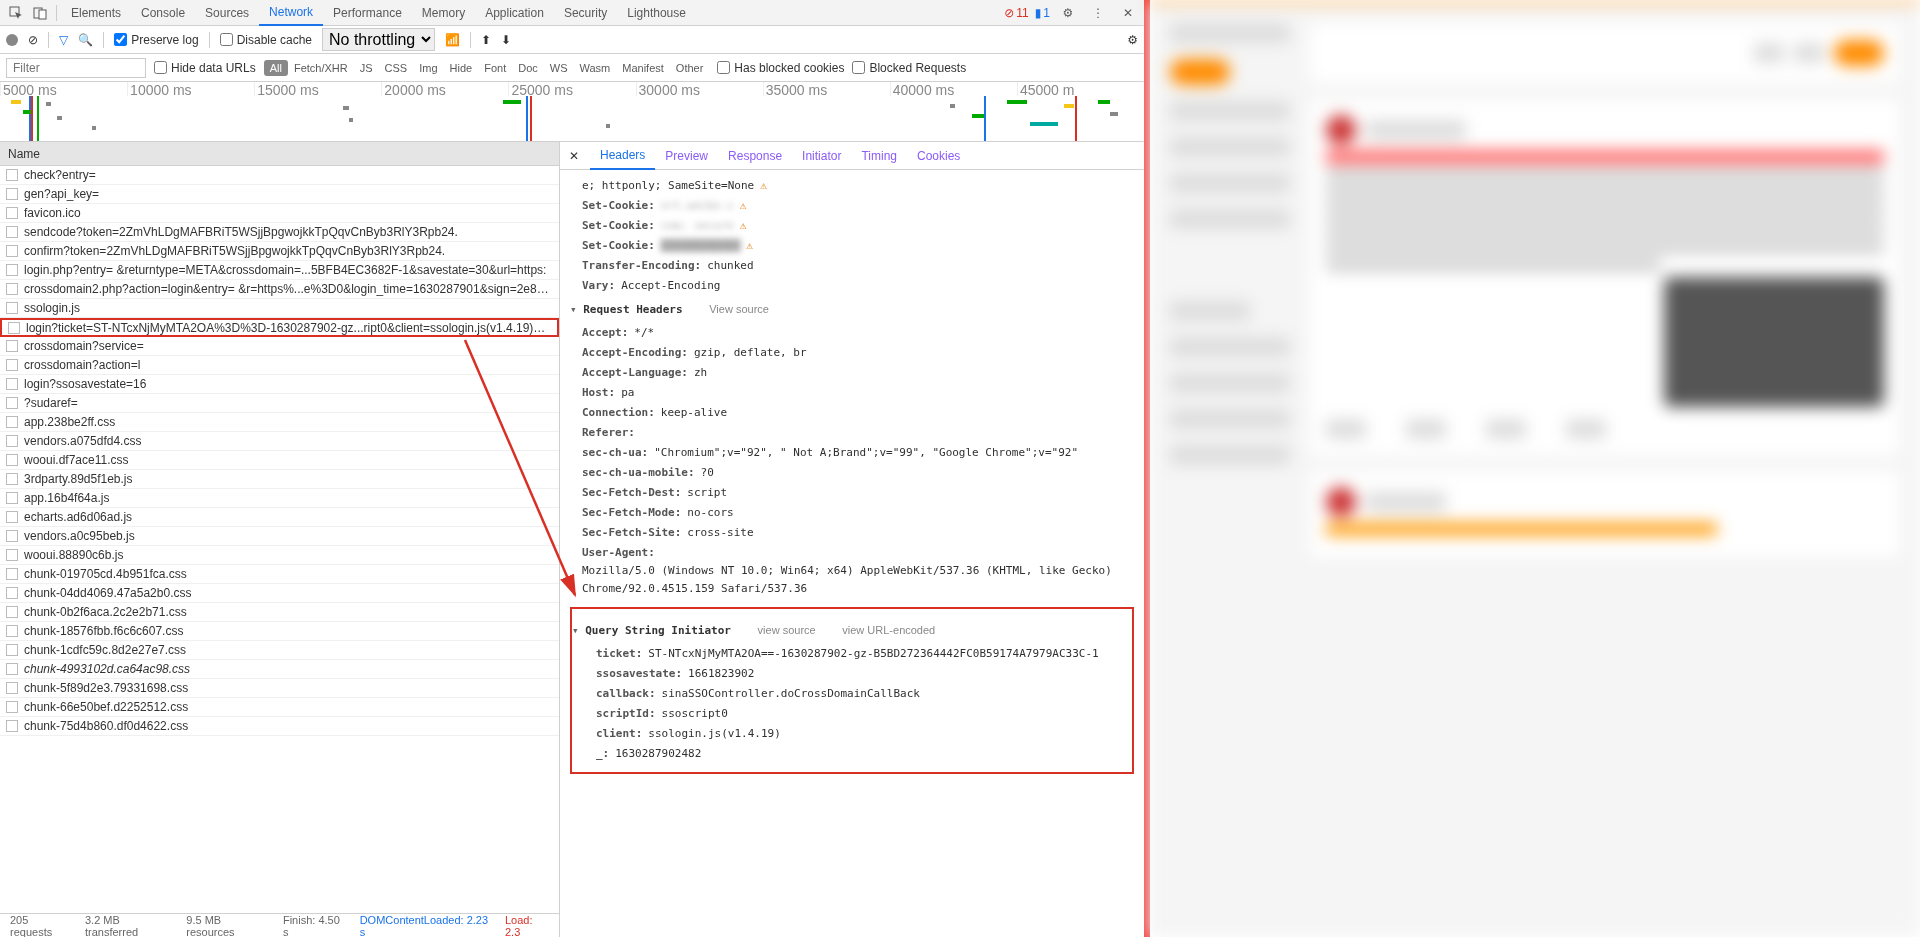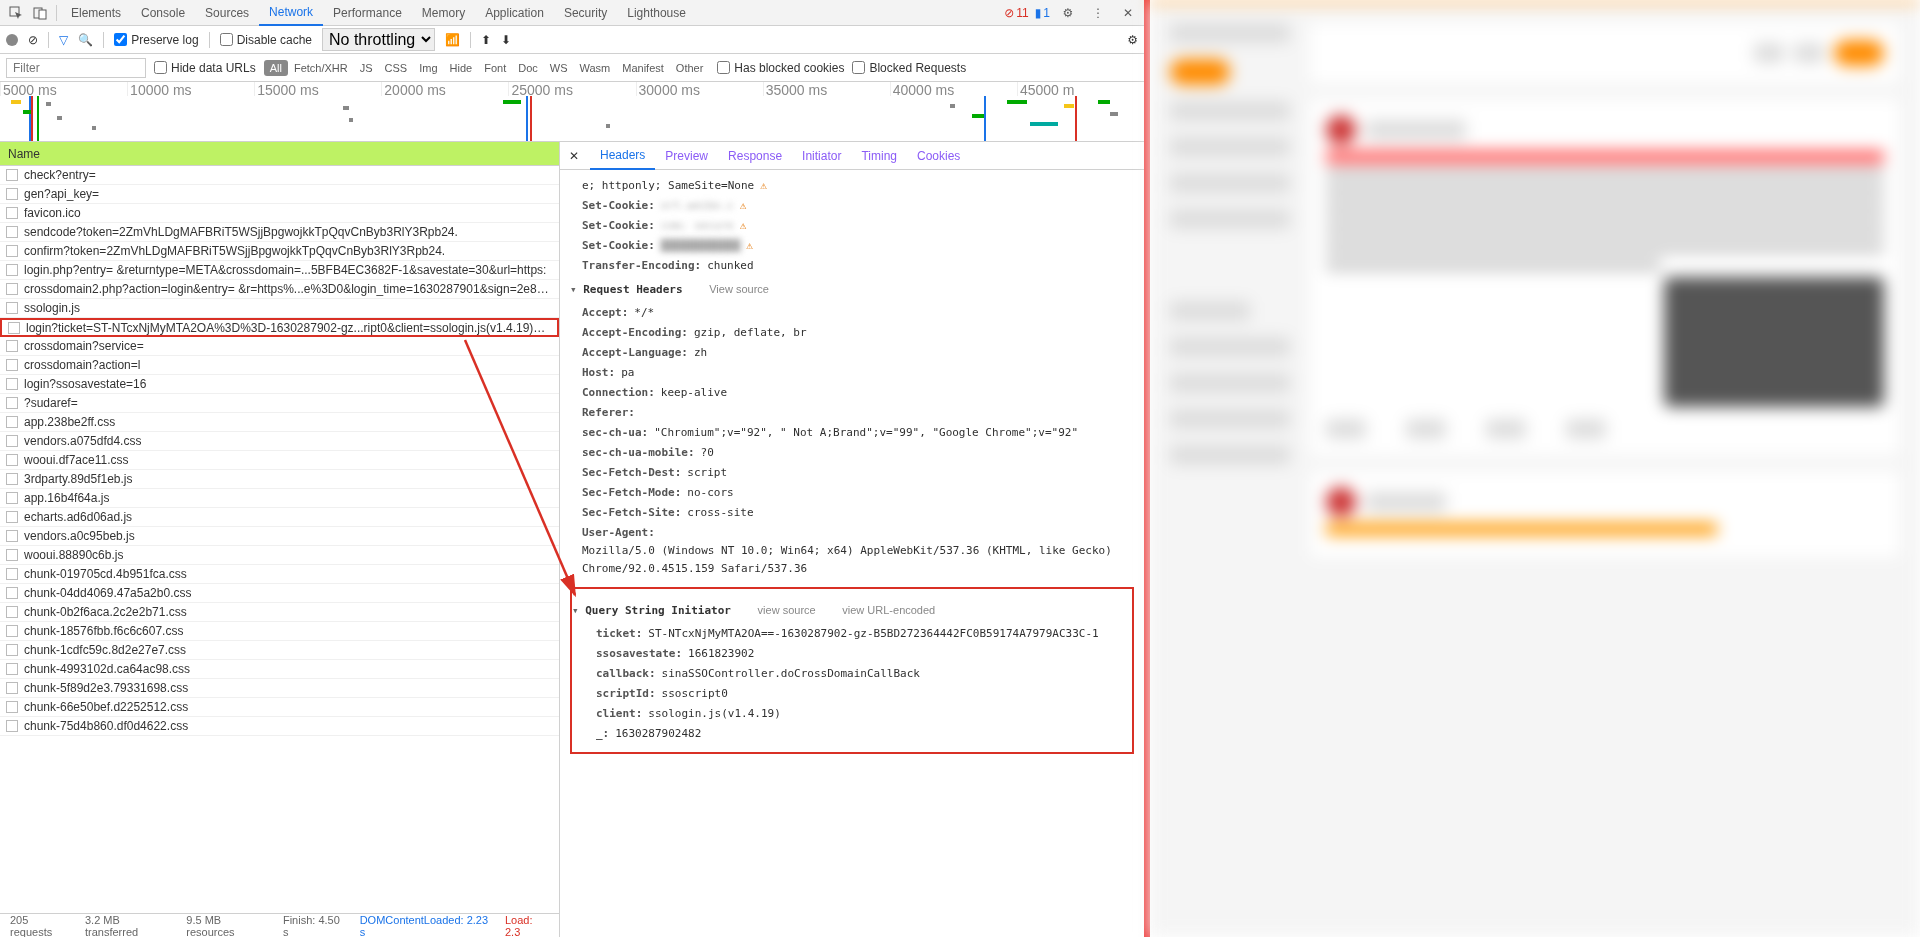--- a/index.html
+++ b/index.html
@@ -36,21 +36,21 @@
 .timeline-ruler div { flex: 1; border-left: 1px solid #eee; padding-left: 2px; }
 .timeline-body { position: relative; height: 46px; }
 .tl-block { position: absolute; height: 4px; background: #888; }
 .tl-line-blue { position: absolute; top: 0; bottom: 0; width: 2px; background: #1a73e8; }
 .tl-line-red { position: absolute; top: 0; bottom: 0; width: 2px; background: #d93025; }
 .tl-line-green { position: absolute; top: 0; bottom: 0; width: 2px; background: #0a0; }
 
 
 .net-body { flex: 1; display: flex; overflow: hidden; }
 .req-list-panel { width: 560px; display: flex; flex-direction: column; border-right: 1px solid #d0d0d0; }
-.req-list-header { height: 24px; border-bottom: 1px solid #d0d0d0; display: flex; align-items: center; padding: 0 8px; font-weight: 500; background: #bef264; }
+.req-list-header { height: 24px; border-bottom: 1px solid #d0d0d0; display: flex; align-items: center; padding: 0 8px; font-weight: 500; background: #e5e5e5; }
 .req-list { flex: 1; overflow-y: auto; }
 .req-row { height: 19px; display: flex; align-items: center; padding: 0 6px; border-bottom: 1px solid #f0f0f0; white-space: nowrap; overflow: hidden; text-overflow: ellipsis; cursor: pointer; }
 .req-row .req-icon { width: 12px; height: 12px; border: 1px solid #bbb; margin-right: 6px; flex-shrink: 0; }
 .req-row.highlighted { border: 2px solid #d93025; background: #fff; }
 
 
 .status-bar { height: 24px; border-top: 1px solid #d0d0d0; display: flex; align-items: center; padding: 0 10px; gap: 14px; color: #666; font-size: 11px; }
 .status-bar .dom-loaded { color: #1a73e8; }
 .status-bar .load-red { color: #d93025; }
 
@@ -324,21 +324,21 @@
             <div class="req-row">
               <span class="req-icon"></span>
               <span style="overflow: hidden; text-overflow: ellipsis;">chunk-18576fbb.f6c6c607.css</span>
             </div>
             <div class="req-row">
               <span class="req-icon"></span>
               <span style="overflow: hidden; text-overflow: ellipsis;">chunk-1cdfc59c.8d2e27e7.css</span>
             </div>
             <div class="req-row">
               <span class="req-icon"></span>
-              <span style="overflow: hidden; text-overflow: ellipsis;">chunk-4993102d.ca64ac98.css</span>
+              <span style="overflow: hidden; text-overflow: ellipsis; font-style: italic;">chunk-4993102d.ca64ac98.css</span>
             </div>
             <div class="req-row">
               <span class="req-icon"></span>
               <span style="overflow: hidden; text-overflow: ellipsis;">chunk-5f89d2e3.79331698.css</span>
             </div>
             <div class="req-row">
               <span class="req-icon"></span>
               <span style="overflow: hidden; text-overflow: ellipsis;">chunk-66e50bef.d2252512.css</span>
             </div>
             <div class="req-row">
@@ -385,20 +385,24 @@
                 <span class="warn-icon">⚠</span>
               </div>
               <div class="hdr-line">
                 <span class="hdr-key">Set-Cookie:</span>
                 <span class="hdr-val blurred-text">████████████</span>
                 <span class="warn-icon">⚠</span>
               </div>
               <div class="hdr-line">
                 <span class="hdr-key">Transfer-Encoding:</span>
                 <span class="hdr-val">chunked</span>
+              </div>
+              <div class="hdr-line">
+                <span class="hdr-key">Vary:</span>
+                <span class="hdr-val">Accept-Encoding</span>
               </div>
             </div>
           <div class="hdr-section-title">
             <span>Request Headers</span>
             <span class="view-link">View source</span>
           </div>
           <div id="req-headers-holder">
               <div class="hdr-line">
                 <span class="hdr-key">Accept:</span>
                 <span class="hdr-val">*/*</span>

